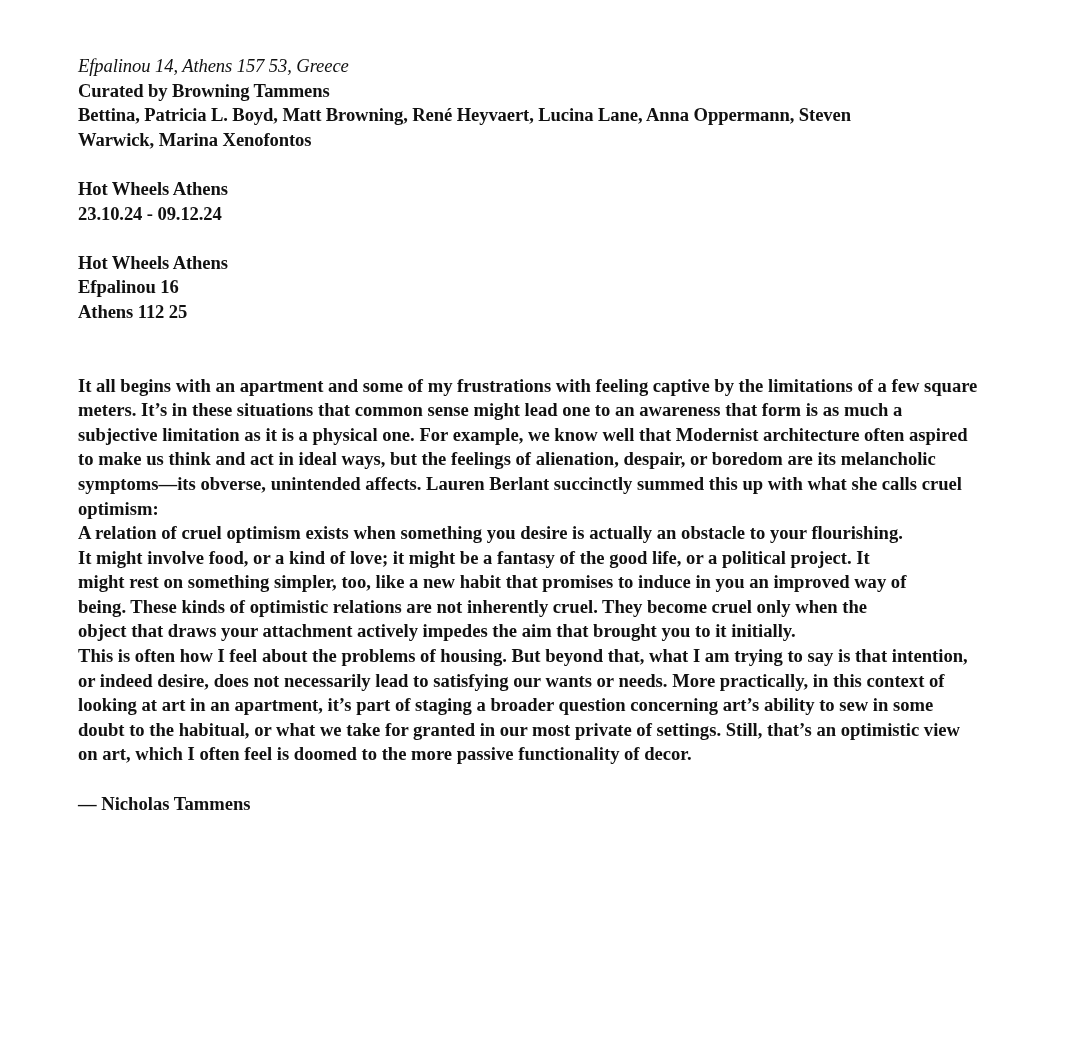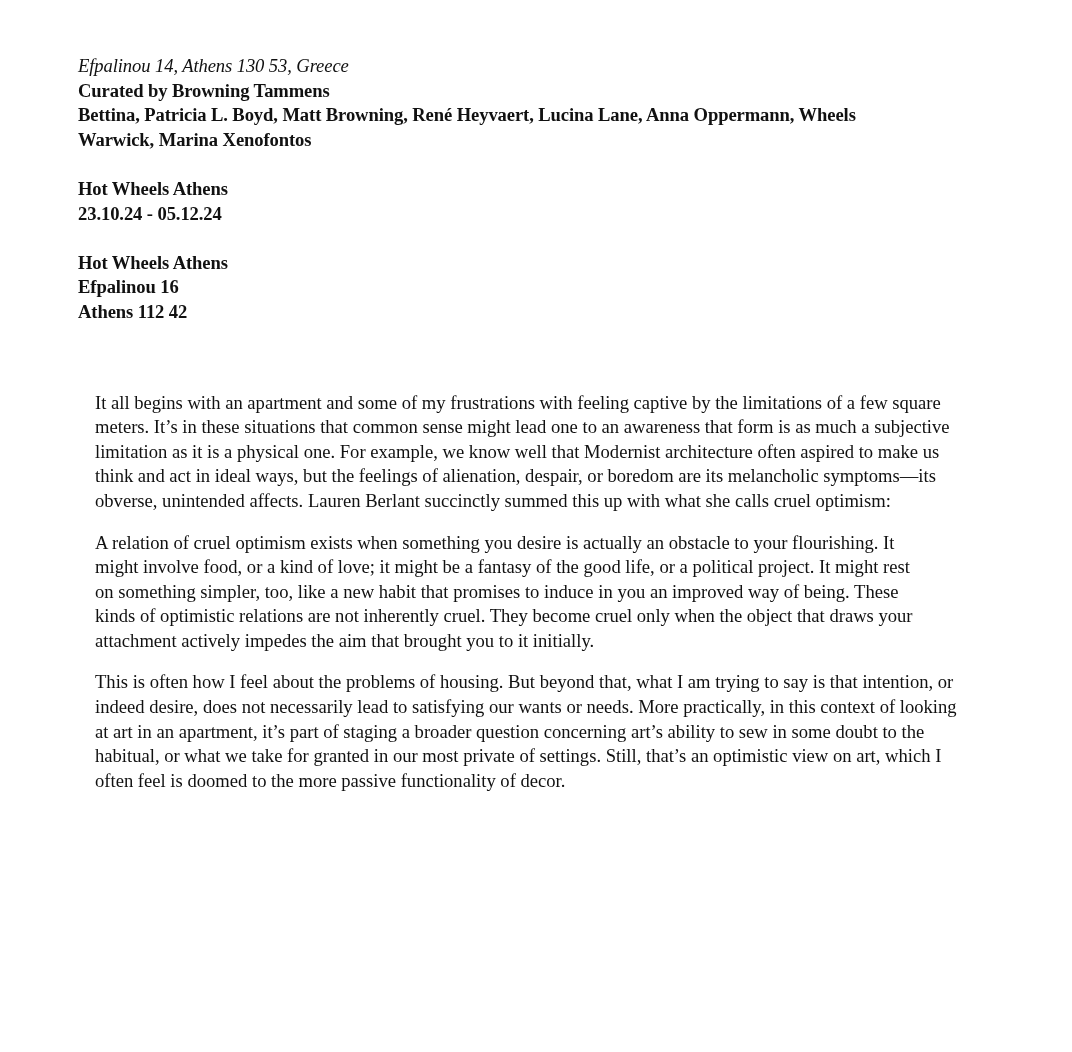--- a/index.html
+++ b/index.html
@@ -35,55 +35,56 @@
     .artists {
       width: 840px;
     }
     .gap {
       height: 24.6px;
     }
     .gap-lg {
       height: 49px;
     }
     .body-text p {
-      margin: 17px;
-      font-weight: normal;
+      margin: 0;
+      font-weight: bold;
     }
     .quote {
       margin: 24.6px 0 24.6px 50px;
       width: 835px;
     }
     .signature {
       font-weight: bold;
       margin-top: 24.6px !important;
     }
   </style>
 </head>
 <body>
 
 <div class="page">
 
   <div class="header-block">
-    <p class="italic">Efpalinou 14, Athens 130 53, Greece</p>
+    <p class="italic">Efpalinou 14, Athens 157 53, Greece</p>
     <p>Curated by Browning Tammens</p>
-    <p class="artists">Bettina, Patricia L. Boyd, Matt Browning, René Heyvaert, Lucina Lane, Anna Oppermann, Wheels Warwick, Marina Xenofontos</p>
+    <p class="artists">Bettina, Patricia L. Boyd, Matt Browning, René Heyvaert, Lucina Lane, Anna Oppermann, Steven Warwick, Marina Xenofontos</p>
 
     <div class="gap"></div>
 
     <p>Hot Wheels Athens</p>
-    <p>23.10.24 - 05.12.24</p>
+    <p>23.10.24 - 09.12.24</p>
 
     <div class="gap"></div>
 
     <p>Hot Wheels Athens</p>
     <p>Efpalinou 16</p>
-    <p>Athens 112 42</p>
+    <p>Athens 112 25</p>
   </div>
 
   <div class="gap-lg"></div>
 
   <div class="body-text">
     <p>It all begins with an apartment and some of my frustrations with feeling captive by the limitations of a few square meters. It’s in these situations that common sense might lead one to an awareness that form is as much a subjective limitation as it is a physical one. For example, we know well that Modernist architecture often aspired to make us think and act in ideal ways, but the feelings of alienation, despair, or boredom are its melancholic symptoms—its obverse, unintended affects. Lauren Berlant succinctly summed this up with what she calls cruel optimism:</p>
     <p class="quote">A relation of cruel optimism exists when something you desire is actually an obstacle to your flourishing. It might involve food, or a kind of love; it might be a fantasy of the good life, or a political project. It might rest on something simpler, too, like a new habit that promises to induce in you an improved way of being. These kinds of optimistic relations are not inherently cruel. They become cruel only when the object that draws your attachment actively impedes the aim that brought you to it initially.</p>
     <p>This is often how I feel about the problems of housing. But beyond that, what I am trying to say is that intention, or indeed desire, does not necessarily lead to satisfying our wants or needs. More practically, in this context of looking at art in an apartment, it’s part of staging a broader question concerning art’s ability to sew in some doubt to the habitual, or what we take for granted in our most private of settings. Still, that’s an optimistic view on art, which I often feel is doomed to the more passive functionality of decor.</p>
+    <p class="signature">— Nicholas Tammens</p>
   </div>
 
 </div>
 
 </body></html>

